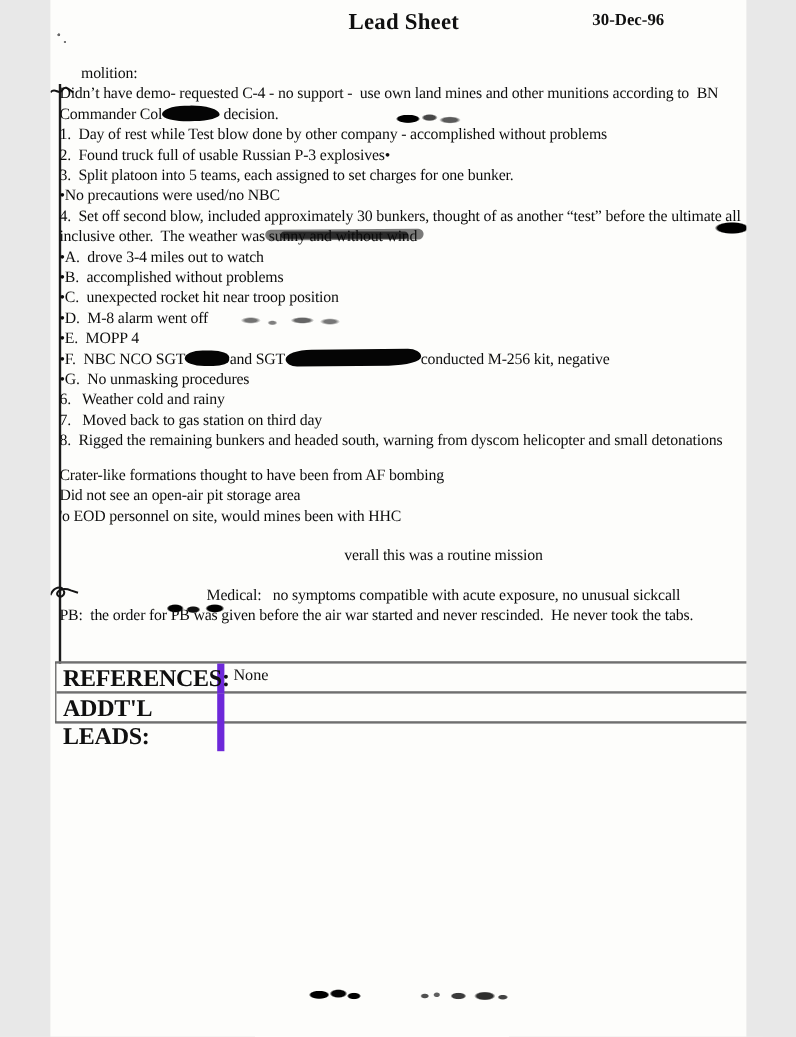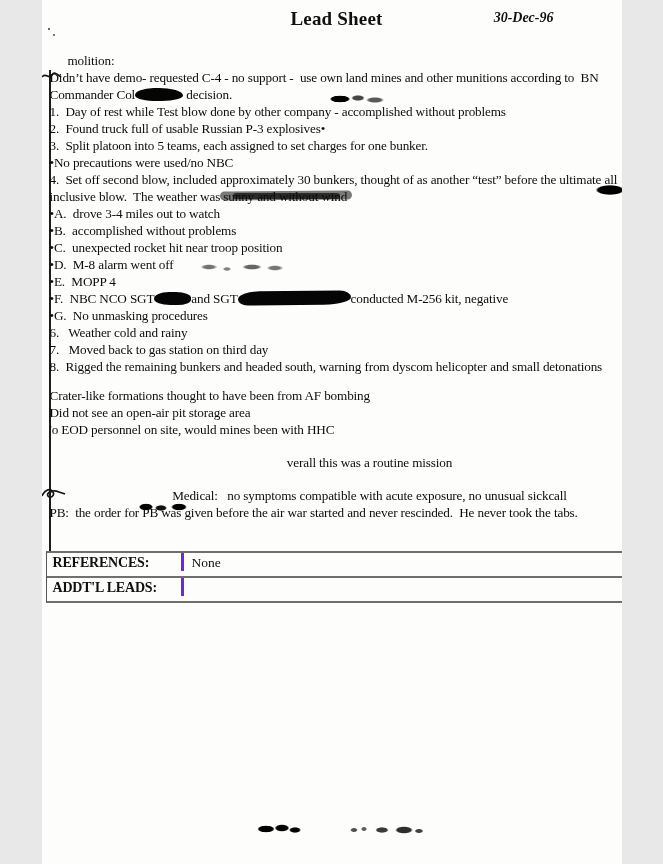--- a/index.html
+++ b/index.html
@@ -9,21 +9,21 @@
     font-family:"Liberation Serif", serif;
   }
   
   .hdr-title{
     position:absolute;top:8px;left:0;width:100%;text-align:center;
     transform:translateX(5px);
     font-size:19px;font-weight:bold;letter-spacing:0.2px;
   }
   .hdr-date{
     position:absolute;top:10px;right:68px;
-    font-size:14px;font-weight:bold;font-style:italic;
+    font-size:14px;font-weight:bold;
   }
   
   .rule-left{position:absolute;left:7px;top:70px;width:2px;height:483px;background:#1c1c1c;}
   .rule-right{position:absolute;left:645px;top:45px;width:2px;height:547px;background:#8f8f8f;}
   .corner-speck{
     position:absolute;left:4px;top:26px;width:12px;height:12px;
     background:
       radial-gradient(circle 1.5px at 3px 3px,#666 60%,transparent 100%),
       radial-gradient(circle 1.2px at 8px 9px,#777 60%,transparent 100%);
   }
@@ -107,22 +107,22 @@
   }
   
   .leads-table{
     position:absolute;left:4px;top:551px;width:642px;
     border-top:2px solid #6f6f6f;border-bottom:2px solid #6f6f6f;
     border-left:1px solid #555;border-right:1px solid #7a7a7a;
   }
   .trow{display:flex;height:23px;align-items:flex-start;}
   .trow + .trow{border-top:2px solid #6f6f6f;}
   .tlabel{
-    width:122px;flex:0 0 auto;border-right:3px solid #6d28d9;
-    font-weight:bold;font-size:14px;padding:2px 6px 0 6px;letter-spacing:-0.2px;
+    width:122px;flex:0 0 auto;border-right:6px solid #6d28d9;
+    font-weight:bold;font-size:20px;padding:2px 6px 0 6px;letter-spacing:-0.2px;
   }
   .tvalue{flex:1;font-size:13.5px;padding:2px 8px 0 8px;}
 </style>
 </head>
 <body>
 
 <div class="page">
 
   <div class="hdr-title">Lead Sheet</div>
   <div class="hdr-date">30-Dec-96</div>
@@ -151,21 +151,21 @@
 
   <div class="content">
     <div class="line indent">molition:</div>
     <div class="line">Didn’t have demo- requested C-4 - no support -  use own land mines and other munitions according to  BN</div>
     <div class="line"><span>Commander Col</span><span class="redact redact-col"></span><span> decision.</span></div>
     <div class="line">1.  Day of rest while Test blow done by other company - accomplished without problems</div>
     <div class="line">2.  Found truck full of usable Russian P-3 explosives•</div>
     <div class="line">3.  Split platoon into 5 teams, each assigned to set charges for one bunker.</div>
     <div class="line">•No precautions were used/no NBC</div>
     <div class="line">4.  Set off second blow, included approximately 30 bunkers, thought of as another “test” before the ultimate all</div>
-    <div class="line"><span>inclusive blow.  The weather was </span><span class="struck">sunny and without wind</span></div>
+    <div class="line"><span>inclusive other.  The weather was </span><span class="struck">sunny and without wind</span></div>
     <div class="line">•A.  drove 3-4 miles out to watch</div>
     <div class="line">•B.  accomplished without problems</div>
     <div class="line">•C.  unexpected rocket hit near troop position</div>
     <div class="line">•D.  M-8 alarm went off</div>
     <div class="line">•E.  MOPP 4</div>
     <div class="line"><span>•F.  NBC NCO SGT</span><span class="redact redact-sgt1"></span><span>and SGT</span><span class="redact redact-sgt2"></span><span>conducted M-256 kit, negative</span></div>
     <div class="line">•G.  No unmasking procedures</div>
     <div class="line">6.   Weather cold and rainy</div>
     <div class="line">7.   Moved back to gas station on third day</div>
     <div class="line">8.  Rigged the remaining bunkers and headed south, warning from dyscom helicopter and small detonations</div>

